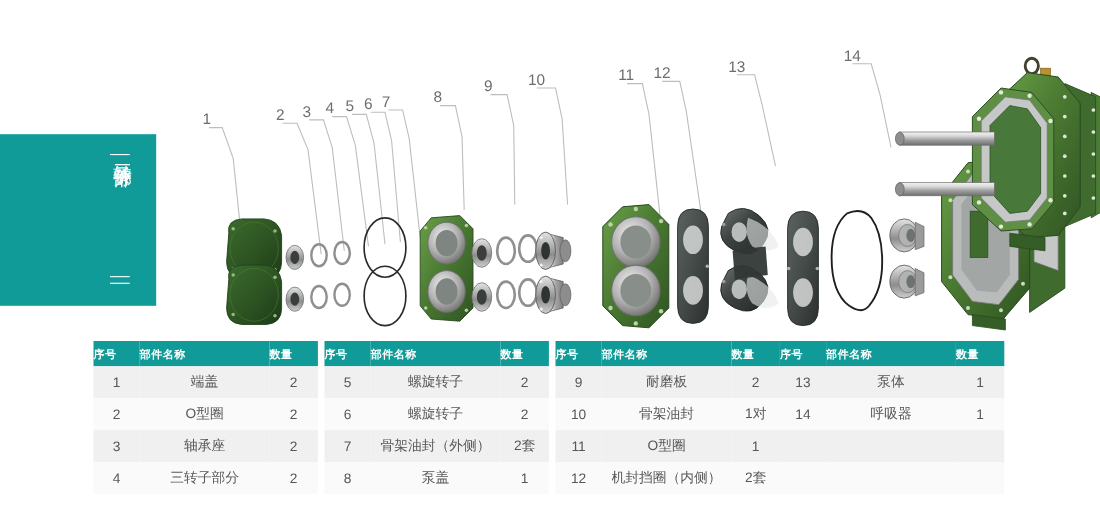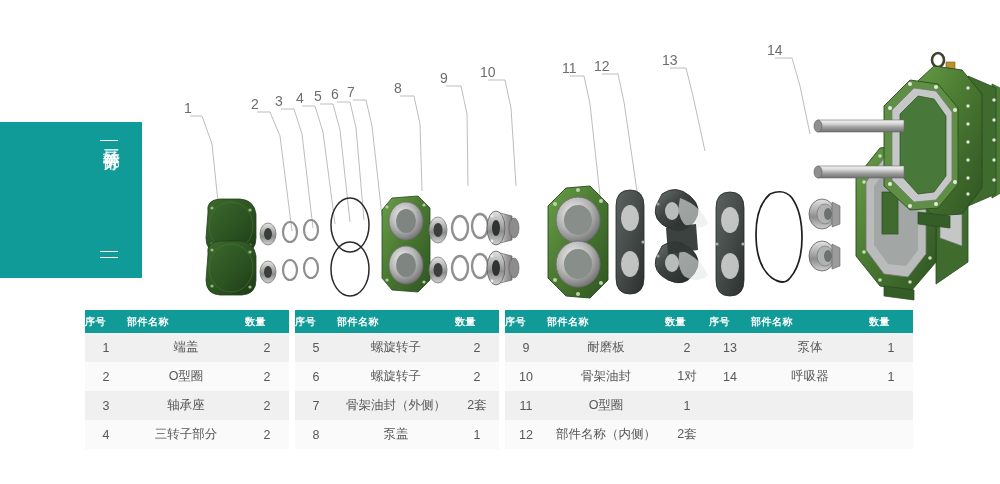--- a/index.html
+++ b/index.html
@@ -486,21 +486,21 @@
       <tr>
         <td>11</td>
         <td>O型圈</td>
         <td>1</td>
         <td></td>
         <td></td>
         <td></td>
       </tr>
       <tr>
         <td>12</td>
-        <td>部件名称（内侧）</td>
+        <td>机封挡圈（内侧）</td>
         <td>2套</td>
         <td></td>
         <td></td>
         <td></td>
       </tr>
     </tbody>
   </table>
 </div>
 
 </body></html>

